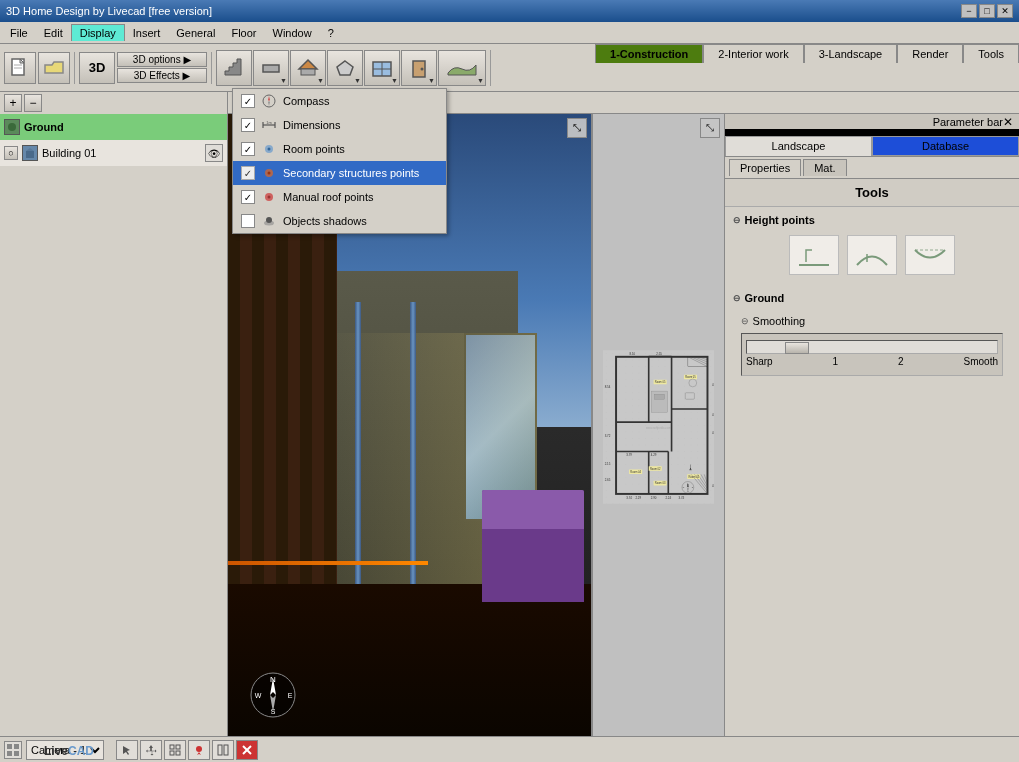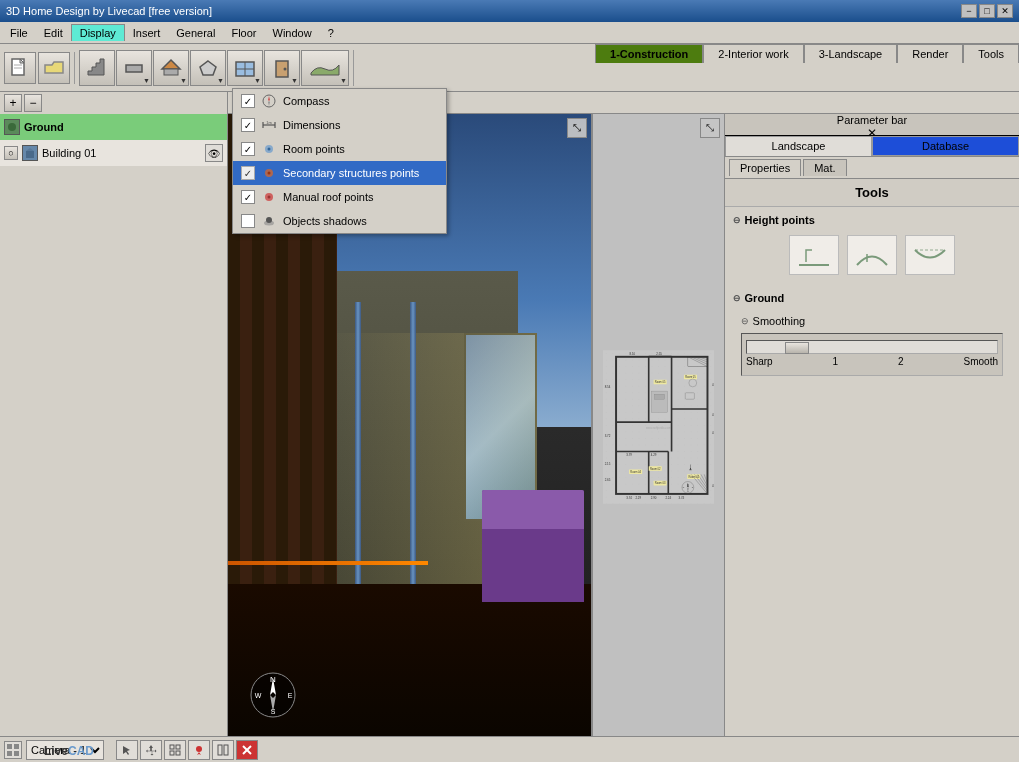--- a/index.html
+++ b/index.html
@@ -55,21 +55,21 @@
     #view-2d { flex: 1; background: #c0c0c0; position: relative; overflow: hidden; }
 
     
     .view-corner-btn { position: absolute; top: 4px; right: 4px; width: 20px; height: 20px; background: rgba(200,200,200,0.7); border: 1px solid #888; display: flex; align-items: center; justify-content: center; cursor: pointer; font-size: 10px; }
 
     
     #floorplan { width: 100%; height: 100%; }
 
     
     #right-panel { width: 295px; min-width: 295px; background: #d4d0c8; border-left: 1px solid #888; display: flex; flex-direction: column; position: relative; }
-    .panel-header { height: 22px; background: #c8c4bc; border-bottom: 1px solid #000000; display: flex; align-items: center; justify-content: flex-start; padding: 0 6px; flex-direction: column; }
+    .panel-header { height: 22px; background: #c8c4bc; border-bottom: 7px solid #000000; display: flex; align-items: center; justify-content: flex-end; padding: 0 6px; }
     .panel-close { cursor: pointer; font-size: 12px; }
     .panel-tabs { display: flex; border-bottom: 1px solid #888; }
     .panel-tab { flex: 1; text-align: center; padding: 3px 0; cursor: pointer; border: 1px solid #999; font-size: 11px; background: #1d4ed8; }
     .panel-tab.active { background: #e0ddd8; border-bottom: none; }
     .panel-subtabs { display: flex; border-bottom: 1px solid #888; padding: 2px 4px; gap: 2px; }
     .panel-subtab { padding: 2px 10px; background: #c8c4bc; border: 1px solid #888; border-bottom: none; cursor: pointer; font-size: 11px; }
     .panel-subtab.active { background: #d4d0c8; }
     .panel-section { padding: 4px 8px; }
     .panel-section-title { font-weight: bold; font-size: 11px; padding: 3px 0; display: flex; align-items: center; gap: 4px; }
     .collapse-arrow { font-size: 9px; color: #555; }
@@ -141,20 +141,27 @@
           <line x1="5" y1="11" x2="13" y2="11" stroke="#aaa" stroke-width="1"></line>
         </svg>
     </div>
     <div class="tb-btn" title="Open">
       <svg width="22" height="22" viewBox="0 0 22 22">
           <path d="M2 8h7l2-3h9v11H2z" fill="#e8d878" stroke="#888" stroke-width="1.5"></path>
         </svg>
     </div>
   </div>
 
+  <div class="toolbar-section">
+    <div class="tb-btn" style="width:36px;font-weight:bold;font-size:13px;">3D</div>
+    <div class="tb-group">
+      <div class="tb-btn-sm">3D options ▶</div>
+      <div class="tb-btn-sm">3D Effects ▶</div>
+    </div>
+  </div>
 
   <div class="toolbar-section" style="gap:1px;">
     <div class="icon-tools">
       <div class="icon-tool">
         <svg width="22" height="22" viewBox="0 0 22 22">
             <path d="M2 18 L2 14 L6 14 L6 10 L10 10 L10 6 L14 6 L14 2 L18 2 L18 18 Z" fill="#888" stroke="#555" stroke-width="1"></path>
           </svg>
       </div>
       <div class="icon-tool">
         <svg width="22" height="22" viewBox="0 0 22 22">

